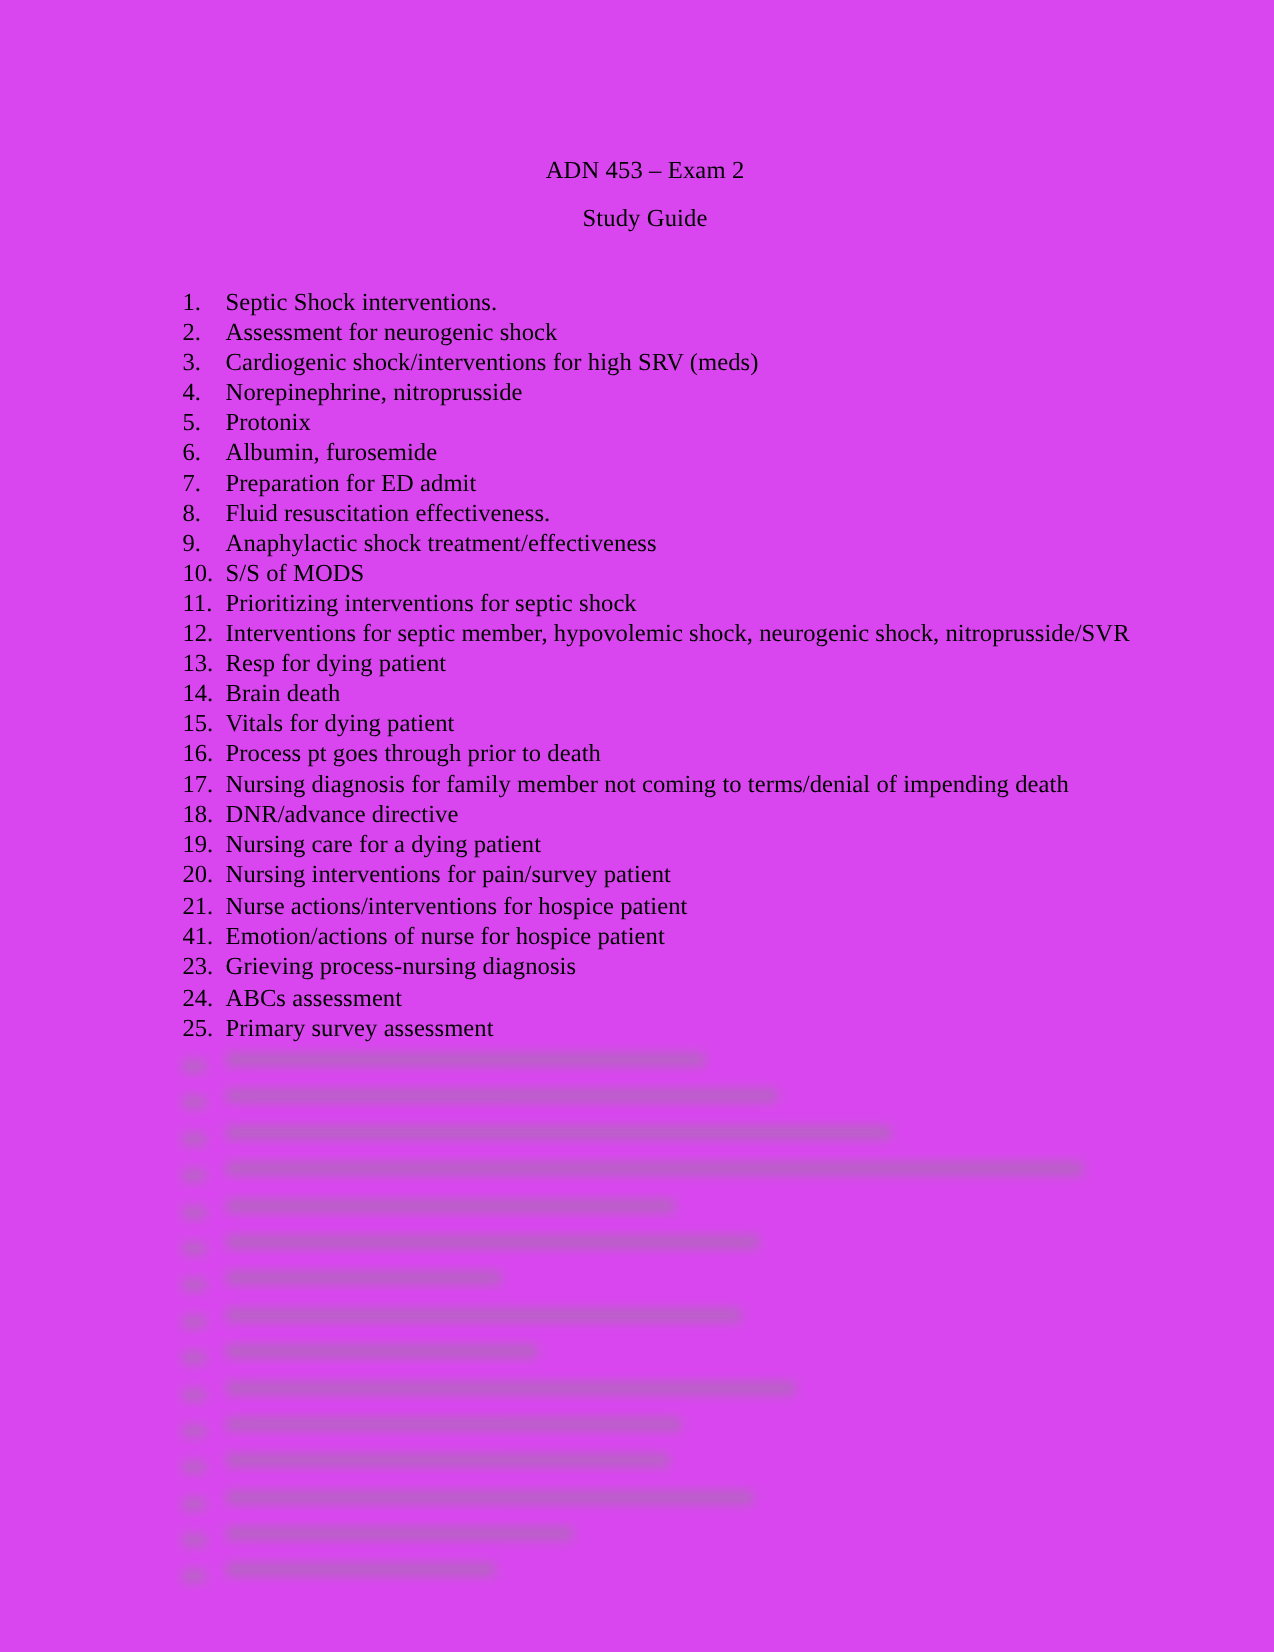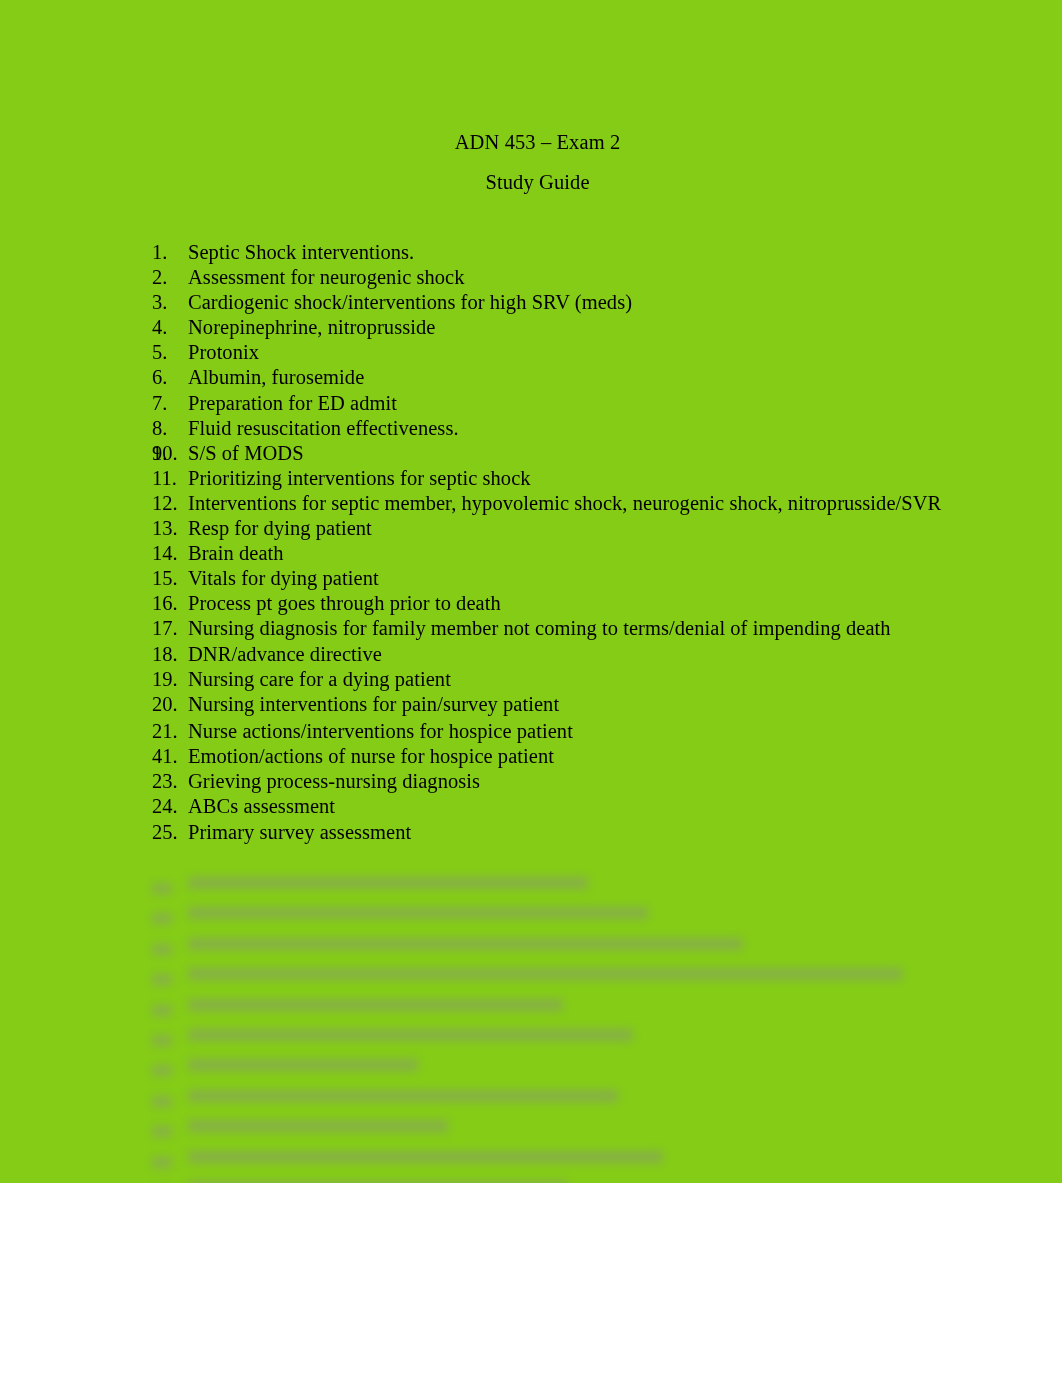--- a/index.html
+++ b/index.html
@@ -9,22 +9,22 @@
     background: #ffffff;
   }
   body {
     font-family: "Liberation Serif", "DejaVu Serif", serif;
     color: #000000;
     -webkit-font-smoothing: antialiased;
   }
   .page {
     position: relative;
     width: 1062px;
-    height: 1183px;
-    background: #84cc16;
+    height: 1377px;
+    background: #d946ef;
     overflow: hidden;
     box-sizing: border-box;
   }
 
   
   .doc-heading {
     position: absolute;
     left: 0;
     top: 122px;
     width: 1075px;
@@ -116,21 +116,21 @@
 
   <ol class="study-list">
       <li class="study-item"><span class="num">1.</span><span class="txt">Septic Shock interventions.</span></li>
       <li class="study-item"><span class="num">2.</span><span class="txt">Assessment for neurogenic shock</span></li>
       <li class="study-item"><span class="num">3.</span><span class="txt">Cardiogenic shock/interventions for high SRV (meds)</span></li>
       <li class="study-item"><span class="num">4.</span><span class="txt">Norepinephrine, nitroprusside</span></li>
       <li class="study-item"><span class="num">5.</span><span class="txt">Protonix</span></li>
       <li class="study-item"><span class="num">6.</span><span class="txt">Albumin, furosemide</span></li>
       <li class="study-item"><span class="num">7.</span><span class="txt">Preparation for ED admit</span></li>
       <li class="study-item"><span class="num">8.</span><span class="txt">Fluid resuscitation effectiveness.</span></li>
-      <li class="study-item"><span class="num">9.</span></li>
+      <li class="study-item"><span class="num">9.</span><span class="txt">Anaphylactic shock treatment/effectiveness</span></li>
       <li class="study-item"><span class="num">10.</span><span class="txt">S/S of MODS</span></li>
       <li class="study-item"><span class="num">11.</span><span class="txt">Prioritizing interventions for septic shock</span></li>
       <li class="study-item"><span class="num">12.</span><span class="txt">Interventions for septic member, hypovolemic shock, neurogenic shock, nitroprusside/SVR</span></li>
       <li class="study-item"><span class="num">13.</span><span class="txt">Resp for dying patient</span></li>
       <li class="study-item"><span class="num">14.</span><span class="txt">Brain death</span></li>
       <li class="study-item"><span class="num">15.</span><span class="txt">Vitals for dying patient</span></li>
       <li class="study-item"><span class="num">16.</span><span class="txt">Process pt goes through prior to death</span></li>
       <li class="study-item"><span class="num">17.</span><span class="txt">Nursing diagnosis for family member not coming to terms/denial of impending death</span></li>
       <li class="study-item"><span class="num">18.</span><span class="txt">DNR/advance directive</span></li>
       <li class="study-item"><span class="num">19.</span><span class="txt">Nursing care for a dying patient</span></li>

